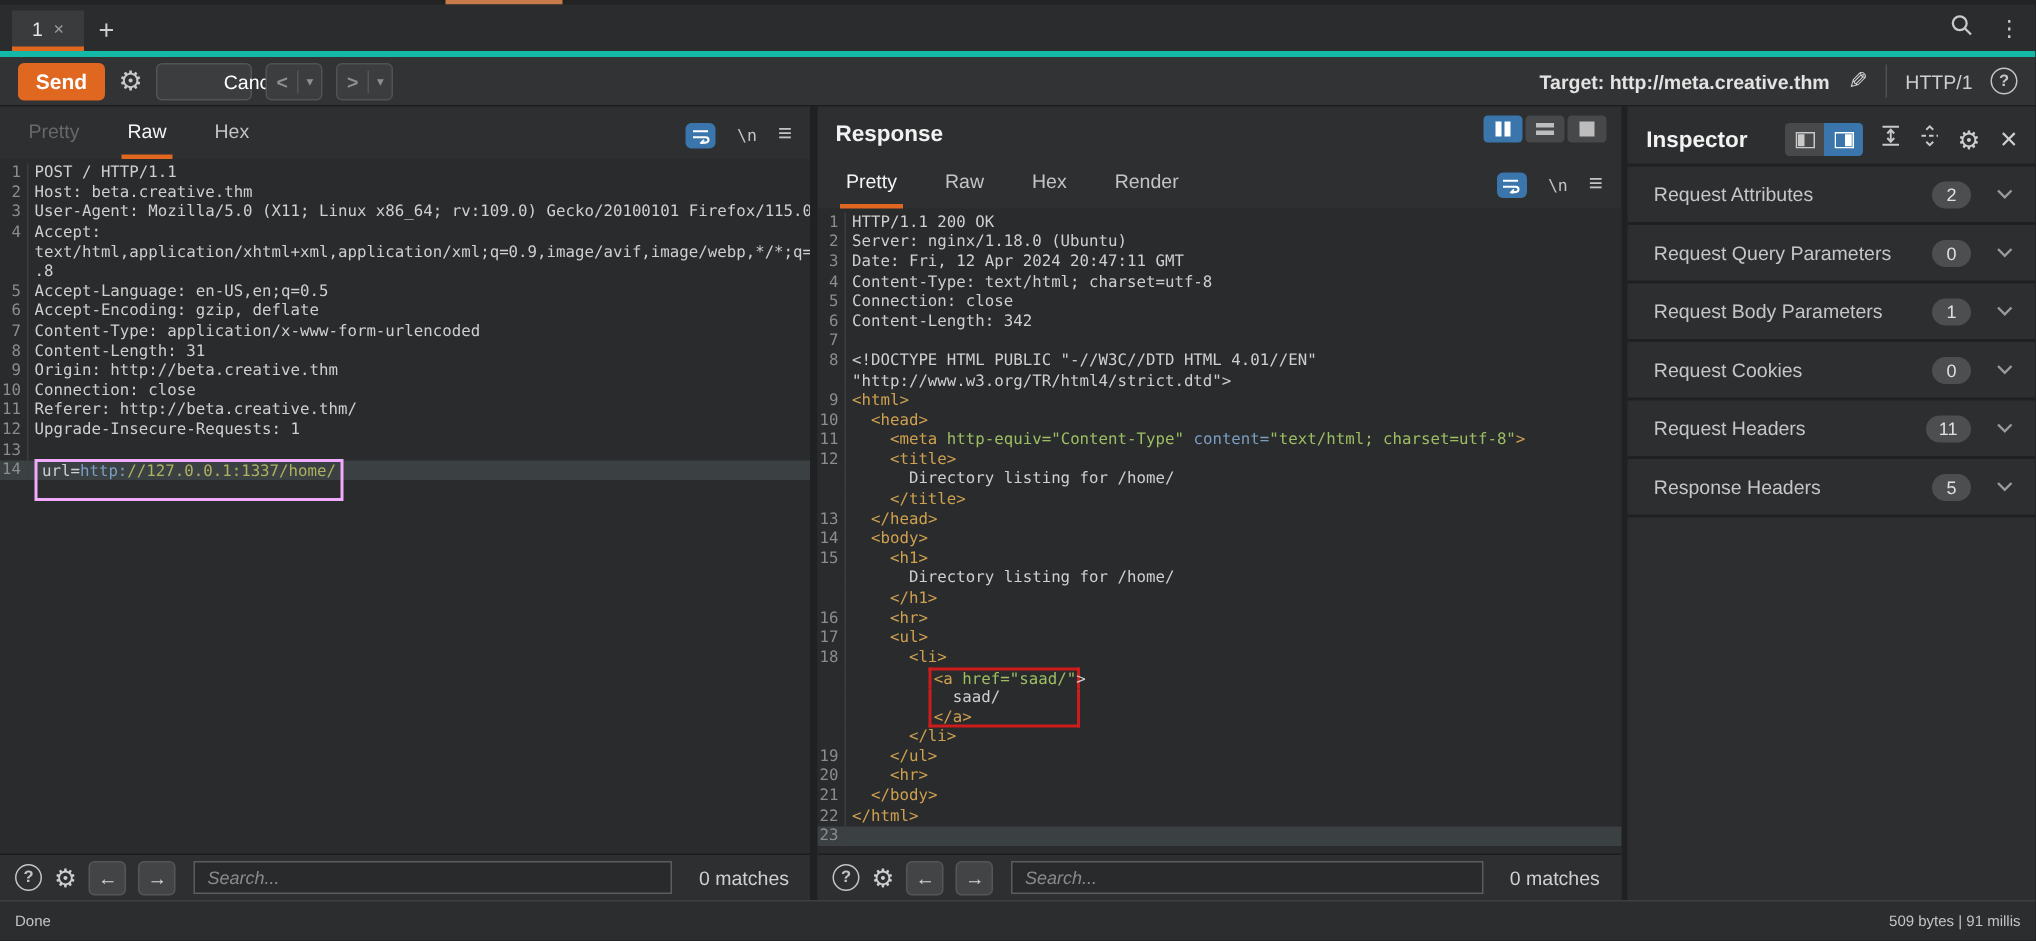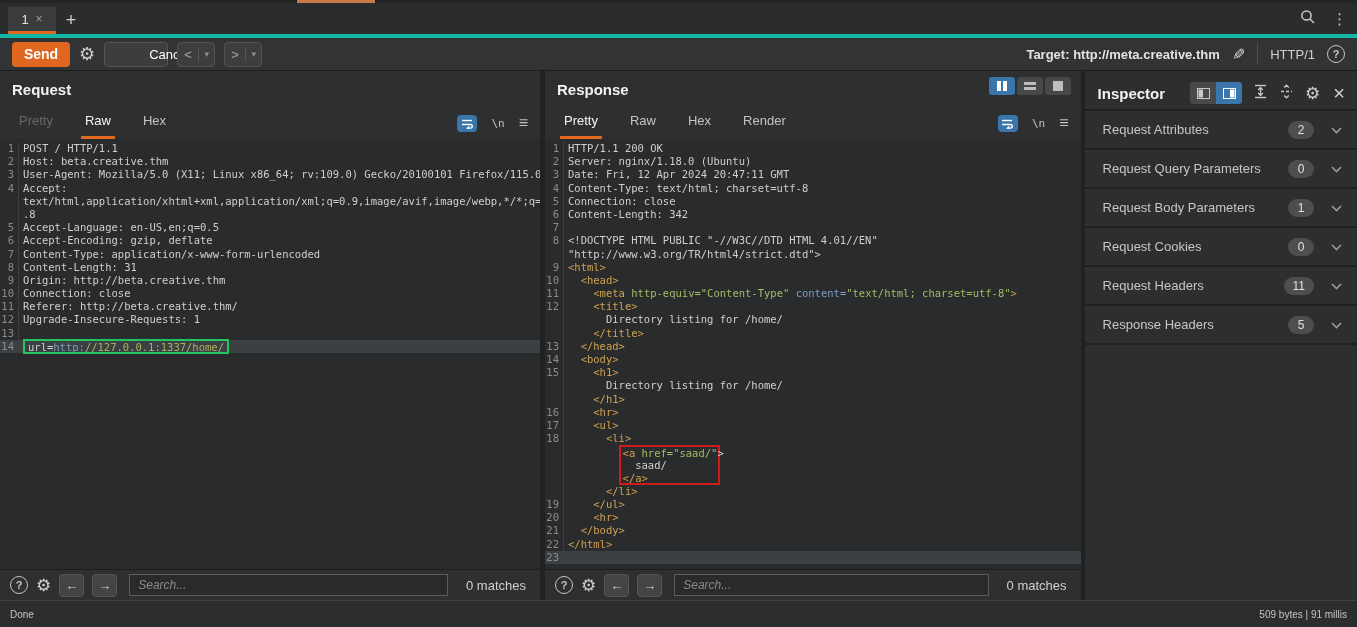--- a/index.html
+++ b/index.html
@@ -75,21 +75,21 @@
   .gut { width:19px; flex:0 0 19px; text-align:right; padding-right:4px; color:#8c8c8c;
          border-right:1px solid #3d3e40; }
   .ln-body { padding-left:4px; }
   .c-p { color:#cfcfcf; }
   .c-tag { color:#cfa14f; }
   .c-grn { color:#9dbf63; }
   .c-blu { color:#7a9ec2; }
   .c-olv { color:#adb05f; }
   .rbox { display:inline-block; vertical-align:top; height:13.2px;
           border-left:2px solid #cc1c1c; border-right:2px solid #cc1c1c; padding:0 2px; }
-  .rbox-single { border:2px solid #22c55e; width:auto; height:15px; margin-top:-1px; padding:0 3px; }
+  .rbox-single { border:2px solid #f0abfc; width:auto; height:28px; margin-top:-1px; padding:0 3px; }
   .rbox-start { border-top:2px solid #cc1c1c; width:16ch; }
   .rbox-mid { width:16ch; }
   .rbox-end { border-bottom:2px solid #cc1c1c; width:16ch; }
 
   
   .panel-footer { height:31px; border-top:1px solid #1c1c1c; background:#2e2f31;
                   display:flex; align-items:center; padding:0 10px; gap:8px; }
   .pf-icon { color:#cfcfcf; font-size:17px; line-height:1; }
   .pf-nav-btn { width:25px; height:23px; background:#434446; border:1px solid #565656; border-radius:4px;
                 color:#d5d5d5; font-size:13px; display:flex; align-items:center; justify-content:center; }
@@ -166,21 +166,20 @@
       <span class="icon-pencil">✎</span>
       <span class="v-sep"></span>
       <span class="protocol-label">HTTP/1</span>
       <span class="help-circle">?</span>
     </div>
   </div>
 
   <div class="main">
 
     <section class="panel request">
-      <div class="panel-title">Request</div>
       <div class="tabs-row">
         <span id="req-tabs" style="display:flex;align-items:flex-end;">
             <span class="tab disabled">Pretty</span>
             <span class="tab selected">Raw</span>
             <span class="tab ">Hex</span>
           </span>
         <span class="tabs-icons">
           <span class="wrap-btn">
             <svg width="13" height="11" viewBox="0 0 13 11">
                 <path d="M1 2.5 h10" stroke="#fff" stroke-width="1.4" fill="none"></path>

